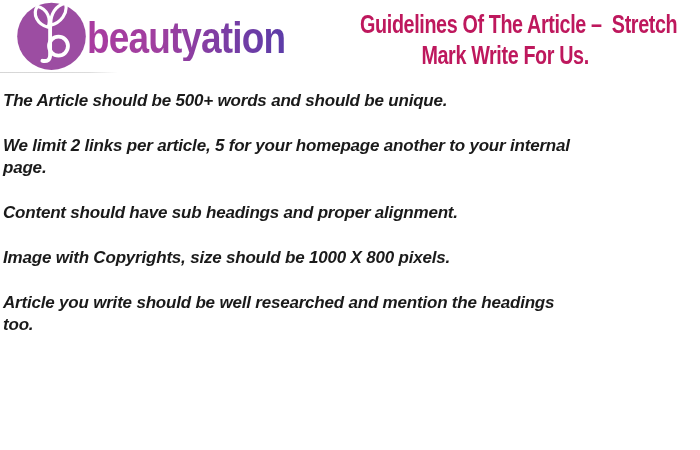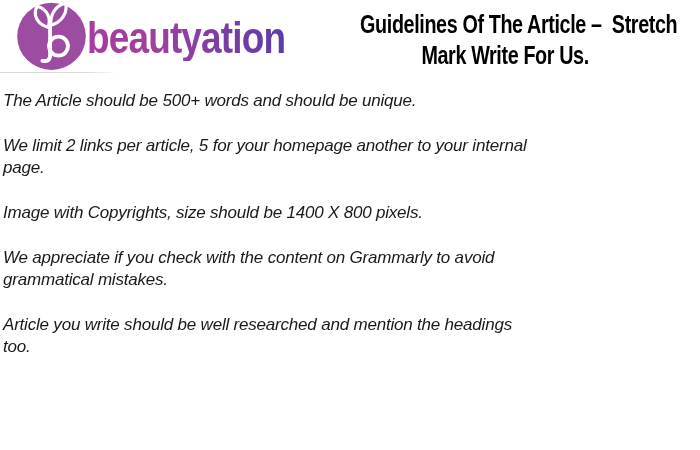--- a/index.html
+++ b/index.html
@@ -50,21 +50,21 @@
     background-clip: text;
     color: transparent;
   }
 
   
   .title {
     position: absolute;
     left: 310px; top: 9px;
     width: 390px;
     text-align: center;
-    color: #000000;
+    color: #be185d;
   }
   .title-line {
     display: inline-block;
     font-size: 26px;
     font-weight: bold;
     line-height: 31px;
     letter-spacing: -0.5px;
     white-space: pre;
     transform: scaleX(0.76);
     transform-origin: center;
@@ -72,21 +72,21 @@
 
   
   .content {
     position: absolute;
     left: 3px; top: 90px;
     width: 694px;
   }
   .guideline {
     margin: 0 0 23px 0;
     font-size: 17px;
-    font-weight: normal;
+    font-weight: bold;
     font-style: italic;
     line-height: 22px;
     letter-spacing: -0.2px;
     color: #1a1a1a;
     white-space: pre-line;
   }
 </style>
 </head>
 <body>
 
@@ -110,20 +110,19 @@
 
   <div class="title">
     <span class="title-line">Guidelines Of The Article –  Stretch</span><br>
     <span class="title-line">Mark Write For Us.</span>
   </div>
 
   <div class="content">
     <p class="guideline">The Article should be 500+ words and should be unique.</p>
     <p class="guideline">We limit 2 links per article, 5 for your homepage another to your internal
 page.</p>
-    <p class="guideline">Image with Copyrights, size should be 1400 X 800 pixels.</p>
-    <p class="guideline">We appreciate if you check with the content on Grammarly to avoid
-grammatical mistakes.</p>
+    <p class="guideline">Content should have sub headings and proper alignment.</p>
+    <p class="guideline">Image with Copyrights, size should be 1000 X 800 pixels.</p>
     <p class="guideline">Article you write should be well researched and mention the headings
 too.</p>
   </div>
 
 </div>
 
 </body></html>

